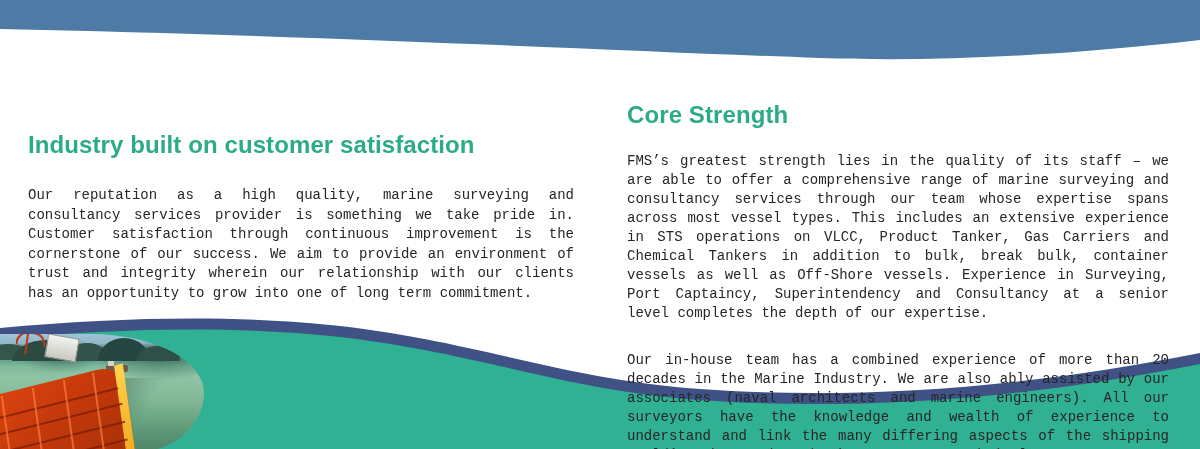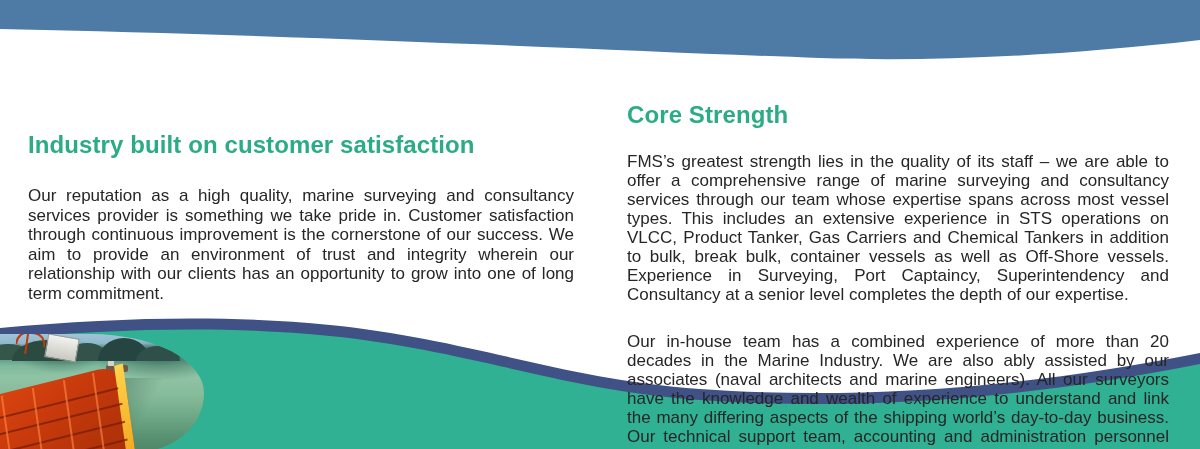--- a/index.html
+++ b/index.html
@@ -180,24 +180,25 @@
     font-size: 24px;
     font-weight: bold;
     letter-spacing: .1px;
     margin: 0 0 20px 0;
     line-height: 1.1;
   }
   #right-column .section-heading { margin-bottom: 24px; }
 
   .body-text {
     color: #262626;
-    font-size: 17px;
+    font-size: 14px;
     line-height: 19px;
     margin: 0 0 13px 0;
     text-align: justify;
+    font-family: Liberation Mono, monospace;
   }
   .body-text:last-child { margin-bottom: 0; margin-top: 28px; }
   #left-column .body-text { line-height: 19.5px; }
 </style>
 </head>
 <body>
 
 <div id="page">
 
   <svg id="top-wave" class="wave-layer" viewBox="0 0 1200 90" preserveAspectRatio="none" xmlns="http://www.w3.org/2000/svg">

